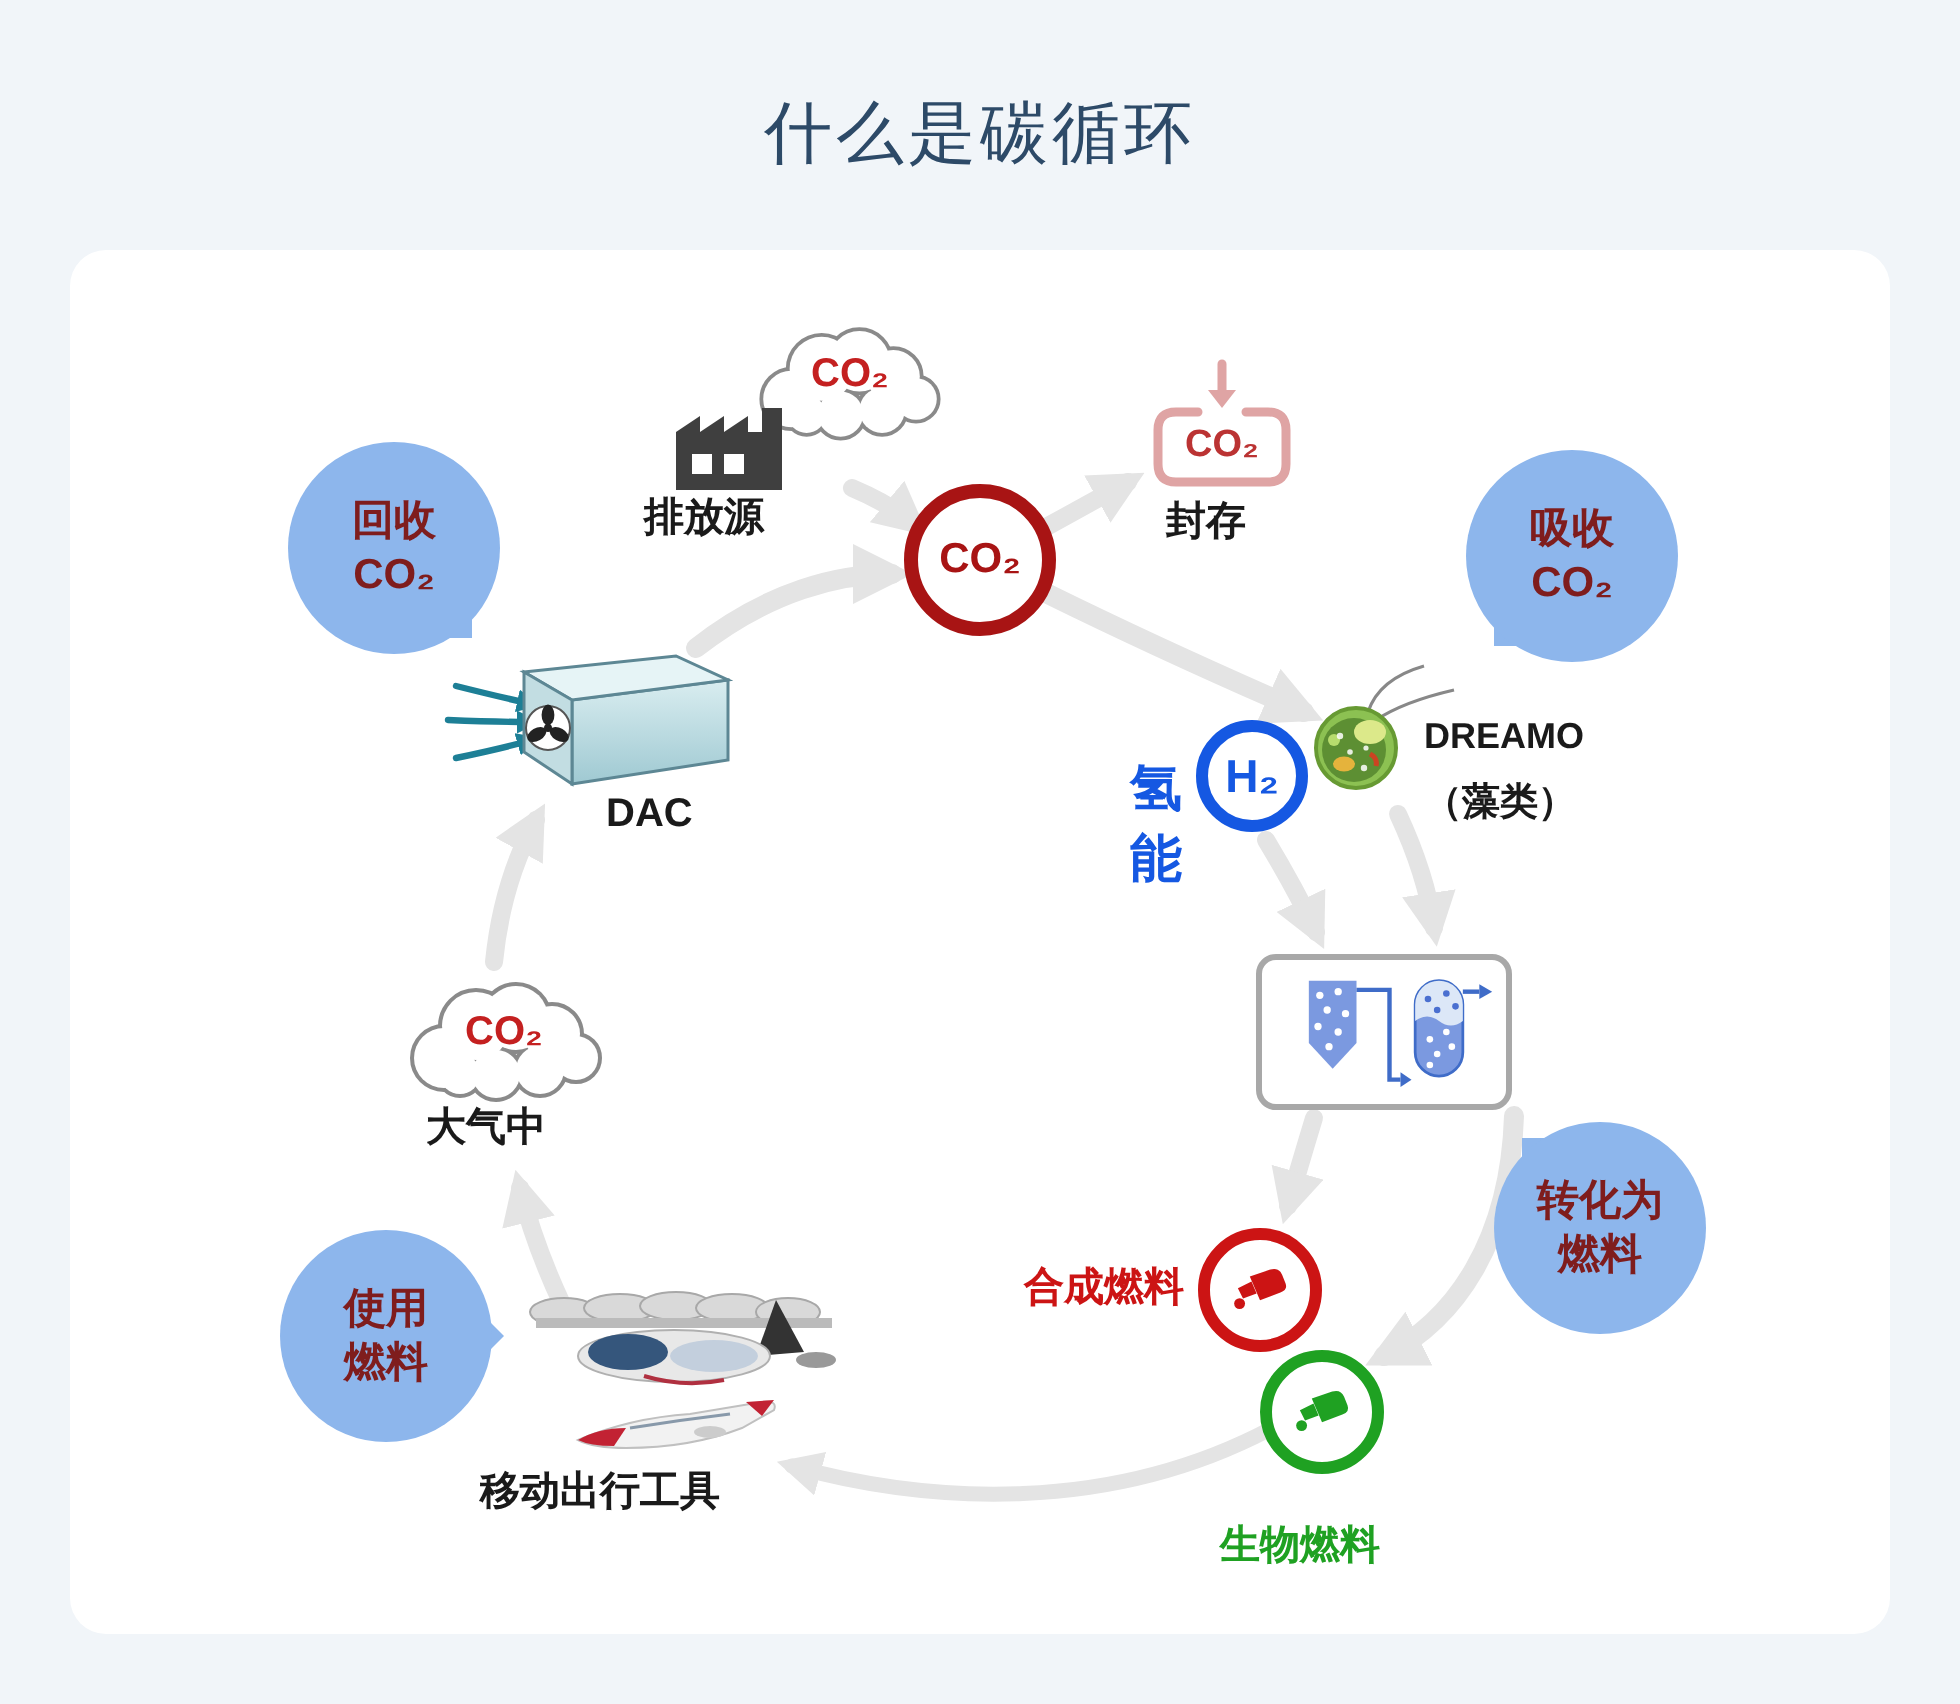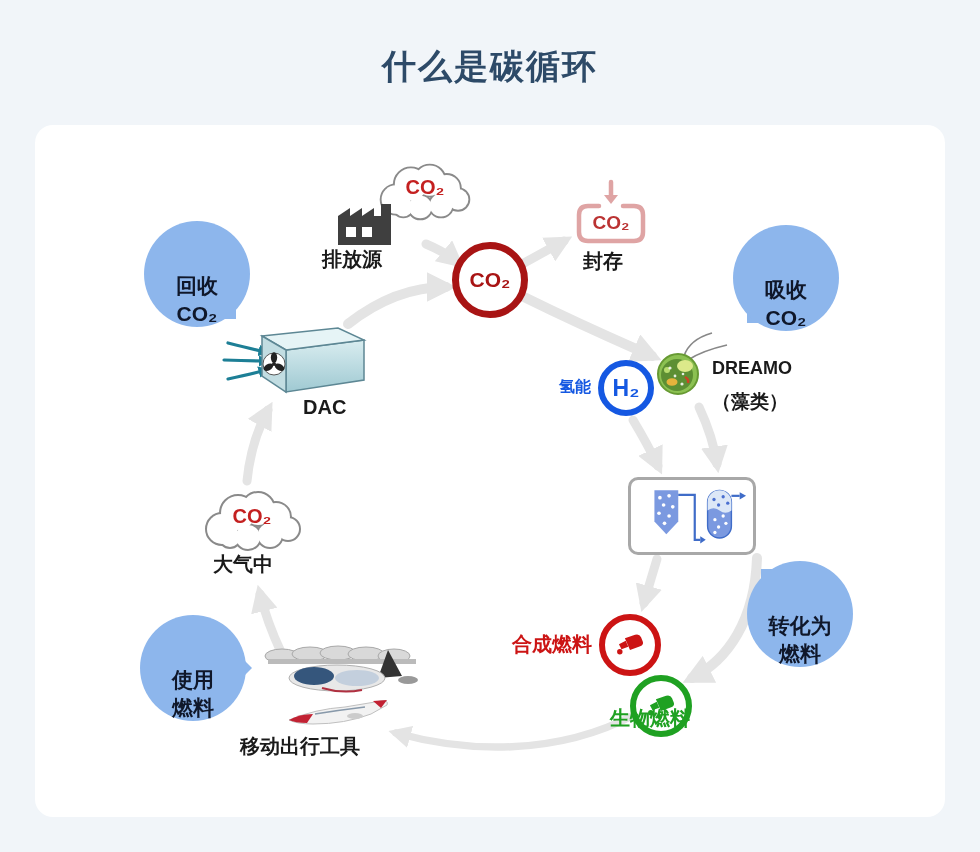--- a/index.html
+++ b/index.html
@@ -3,21 +3,21 @@
 <meta charset="utf-8">
 <style>
   html,body{margin:0;padding:0;}
   body{
     width:980px;height:852px;position:relative;overflow:hidden;
     background:var(--c-background,#f1f5f9);
     font-family:"Liberation Sans","DejaVu Sans",sans-serif;
   }
   .title{
     position:absolute;left:0;right:0;top:44px;text-align:center;
-    font-size:34px;font-weight:700;color:var(--c-title,#2d4a68);letter-spacing:2px;
+    font-size:34px;font-weight:400;color:var(--c-title,#2d4a68);letter-spacing:2px;
   }
   .card{
     position:absolute;left:35px;top:125px;width:910px;height:692px;
     background:var(--c-card,#fff);border-radius:18px;z-index:0;
   }
   #arrows{position:absolute;left:0;top:0;width:980px;height:852px;z-index:1;pointer-events:none;}
   .node{position:absolute;z-index:2;}
   .lbl{
     position:absolute;z-index:3;font-weight:700;font-size:20px;
     color:var(--c-label,#1a1a1a);text-align:left;line-height:1.15;
@@ -39,29 +39,29 @@
     display:flex;align-items:center;justify-content:center;font-weight:700;
   }
   #co2hub{left:452px;top:242px;width:76px;height:76px;border:7px solid var(--c-co2-red,#a81414);color:var(--c-co2-red,#a81414);font-size:21px;}
   #h2ring{left:598px;top:360px;width:56px;height:56px;border:6px solid var(--c-hydrogen-blue,#1558e2);color:var(--c-hydrogen-blue,#1558e2);font-size:23px;}
   #synring{left:599px;top:614px;width:62px;height:62px;border:6px solid var(--c-fuel-red,#cc1414);color:var(--c-fuel-red,#cc1414);}
   #bioring{left:630px;top:675px;width:62px;height:62px;border:6px solid var(--c-fuel-green,#1fa122);color:var(--c-fuel-green,#1fa122);}
   
   .bubble{position:absolute;width:106px;height:106px;z-index:2;}
   .bubble-body{
     position:absolute;inset:0;border-radius:50%;background:var(--c-bubble-blue,#8db6ec);
-    display:flex;flex-direction:column;align-items:center;justify-content:flex-end;
-    color:#0f172a;font-weight:700;font-size:21px;line-height:1.3;z-index:2;
+    display:flex;flex-direction:column;align-items:center;justify-content:center;
+    color:#7f1d1d;font-weight:700;font-size:21px;line-height:1.3;z-index:2;
   }
   .tail{position:absolute;width:0;height:0;border:17px solid transparent;z-index:1;}
   .tail-br{border-top-color:var(--c-bubble-blue,#8db6ec);right:-3px;bottom:-9px;transform:rotate(-45deg);}
   .tail-bl{border-top-color:var(--c-bubble-blue,#8db6ec);left:-3px;bottom:-9px;transform:rotate(45deg);}
   .tail-tl{border-bottom-color:var(--c-bubble-blue,#8db6ec);left:-3px;top:-9px;transform:rotate(-45deg);}
   .tail-r{border-left-color:var(--c-bubble-blue,#8db6ec);right:-23px;top:36px;}
-  .hlabel{position:absolute;z-index:3;font-weight:700;font-size:16px;color:var(--c-hydrogen-blue,#1558e2);}
+  .hlabel{position:absolute;z-index:3;font-weight:700;font-size:26px;color:var(--c-hydrogen-blue,#1558e2);}
   .seqco2{position:absolute;z-index:3;font-weight:700;font-size:19px;color:var(--c-pink-text,#bb3333);text-align:center;}
   .redlbl{color:var(--c-fuel-red,#cc1414);}
   .greenlbl{color:var(--c-fuel-green,#1fa122);}
   .reactorbox{
     position:absolute;left:628px;top:477px;width:128px;height:78px;z-index:2;
     background:#fff;border:3px solid #a8a8a8;border-radius:10px;box-sizing:border-box;
     display:flex;align-items:center;justify-content:center;
   }
 </style>
 </head>
@@ -218,21 +218,21 @@
   </svg>
 </div>
 
 <div class="ring" id="bioring">
   <svg width="34" height="34" viewBox="0 0 40 40" fill="currentColor">
     <path d="M14,12 L26,8 q5,-1.5 7,3 l2,5 q1.5,4 -3,5.5 L20,26 Z"></path>
     <path d="M7,19 L15,15 L18,22 L10,25 Z"></path>
     <circle cx="8" cy="28" r="3.2"></circle>
   </svg>
 </div>
-<div class="lbl greenlbl" style="left:610px;top:707px;width:110px">生物燃料</div>
+<div class="lbl greenlbl" style="left:610px;top:762px;width:110px">生物燃料</div>
 
 <svg class="node" style="left:262px;top:642px;width:160px;height:62px" viewBox="0 0 160 62">
   <g fill="#d9d9d9" stroke="#a8a8a8" stroke-width="1">
     <ellipse cx="20" cy="14" rx="17" ry="7"></ellipse>
       <ellipse cx="48" cy="12" rx="18" ry="7"></ellipse>
     <ellipse cx="76" cy="11" rx="18" ry="7"></ellipse>
       <ellipse cx="104" cy="12" rx="18" ry="7"></ellipse>
     <ellipse cx="132" cy="14" rx="16" ry="7"></ellipse>
   </g>
   <rect x="6" y="17" width="148" height="5" fill="#bbb"></rect>

